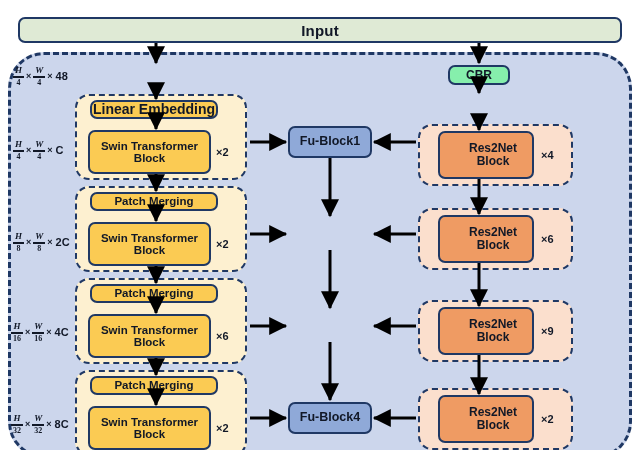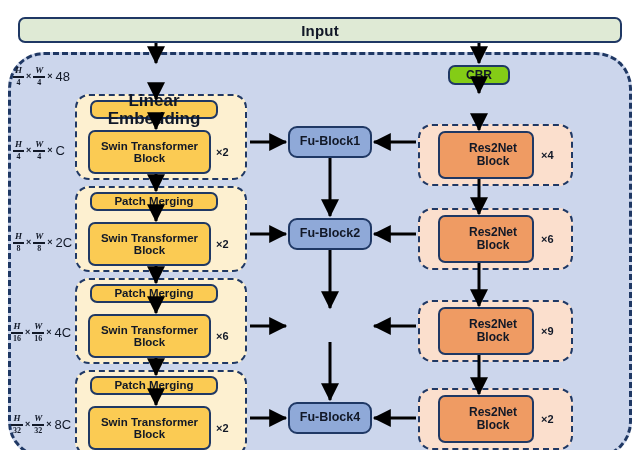--- a/index.html
+++ b/index.html
@@ -27,23 +27,23 @@
   }
 
   
   .box{
     position:absolute;box-sizing:border-box;
     border:2.5px solid #1f3864;border-radius:7px;
     display:flex;align-items:center;justify-content:center;
     text-align:center;font-weight:bold;line-height:1.05;
   }
   .yellow{background:#fbcb53;}
-  .green{background:#84cc16;}
+  .green{background:#86efac;}
   .orange{background:#ef9b63;padding-left:14px;}
-  .blue{background:#8fa9d8;border-radius:9px;}
+  .blue{background:#8fa9d8;}
 
   
   .group{
     position:absolute;box-sizing:border-box;
     border:2.5px dashed #1f3864;border-radius:14px;
   }
   .g-cream{background:#fdf0d0;}
   .g-peach{background:#fbdfcd;}
 
   .mult{
@@ -58,21 +58,21 @@
     font-family:"Liberation Serif", serif;
   }
   .frac{
     display:inline-flex;flex-direction:column;align-items:center;
     line-height:1;vertical-align:middle;margin:0 1px;
   }
   .frac .num{font-style:italic;font-size:9px;padding:0 2px;}
   .frac .bar{display:block;width:100%;height:1.6px;background:#111827;margin:1px 0;}
   .frac .den{font-size:8px;padding:0 2px;}
   .opx{font-size:9px;font-family:"Liberation Sans",sans-serif;margin:0 1px;}
-  .tail{font-size:13px;font-weight:normal;font-family:"Liberation Sans",sans-serif;margin-left:2px;}
+  .tail{font-size:11px;font-weight:bold;font-family:"Liberation Sans",sans-serif;margin-left:2px;}
 
   
   #arrows{position:absolute;left:0;top:0;width:640px;height:450px;pointer-events:none;}
 </style>
 </head>
 <body>
 
 <div id="canvas">
 
   <div class="input-bar">
@@ -156,21 +156,21 @@
         <span class="num">W</span>
         <span class="bar"></span>
         <span class="den">32</span>
       </span>
     <span class="opx">×</span>
     <span class="tail">8C</span>
   </div>
 
 
   <div class="group g-cream" style="left:75px;top:80px;width:172px;height:86px;"></div>
-  <div class="box yellow" style="left:90px;top:86px;width:128px;height:19px;font-size:17px;">
+  <div class="box yellow" style="left:90px;top:86px;width:128px;height:19px;font-size:14px;">
     <span>Linear Embedding</span>
   </div>
   <div class="box yellow" style="left:88px;top:116px;width:123px;height:44px;font-size:11.5px;">
     <span>Swin Transformer Block</span>
   </div>
   <div class="mult" style="left:216px;top:132px;">×2</div>
 
   <div class="group g-cream" style="left:75px;top:172px;width:172px;height:86px;"></div>
   <div class="box yellow" style="left:90px;top:178px;width:128px;height:19px;font-size:11.5px;">
     <span>Patch Merging</span>
@@ -193,23 +193,20 @@
   <div class="box yellow" style="left:90px;top:362px;width:128px;height:19px;font-size:11.5px;">
     <span>Patch Merging</span>
   </div>
   <div class="box yellow" style="left:88px;top:392px;width:123px;height:44px;font-size:11.5px;">
     <span>Swin Transformer Block</span>
   </div>
   <div class="mult" style="left:216px;top:408px;">×2</div>
 
   <div class="box blue" style="left:288px;top:112px;width:84px;height:32px;font-size:12.5px;">
     <span>Fu-Block1</span>
-  </div>
-  <div class="box blue" style="left:288px;top:204px;width:84px;height:32px;font-size:12.5px;">
-    <span>Fu-Block2</span>
   </div>
   <div class="box blue" style="left:288px;top:388px;width:84px;height:32px;font-size:12.5px;">
     <span>Fu-Block4</span>
   </div>
 
   <div class="box green" style="left:448px;top:51px;width:62px;height:20px;font-size:12px;">
     <span>CBR</span>
   </div>
 
   <div class="group g-peach" style="left:418px;top:110px;width:155px;height:62px;"></div>

